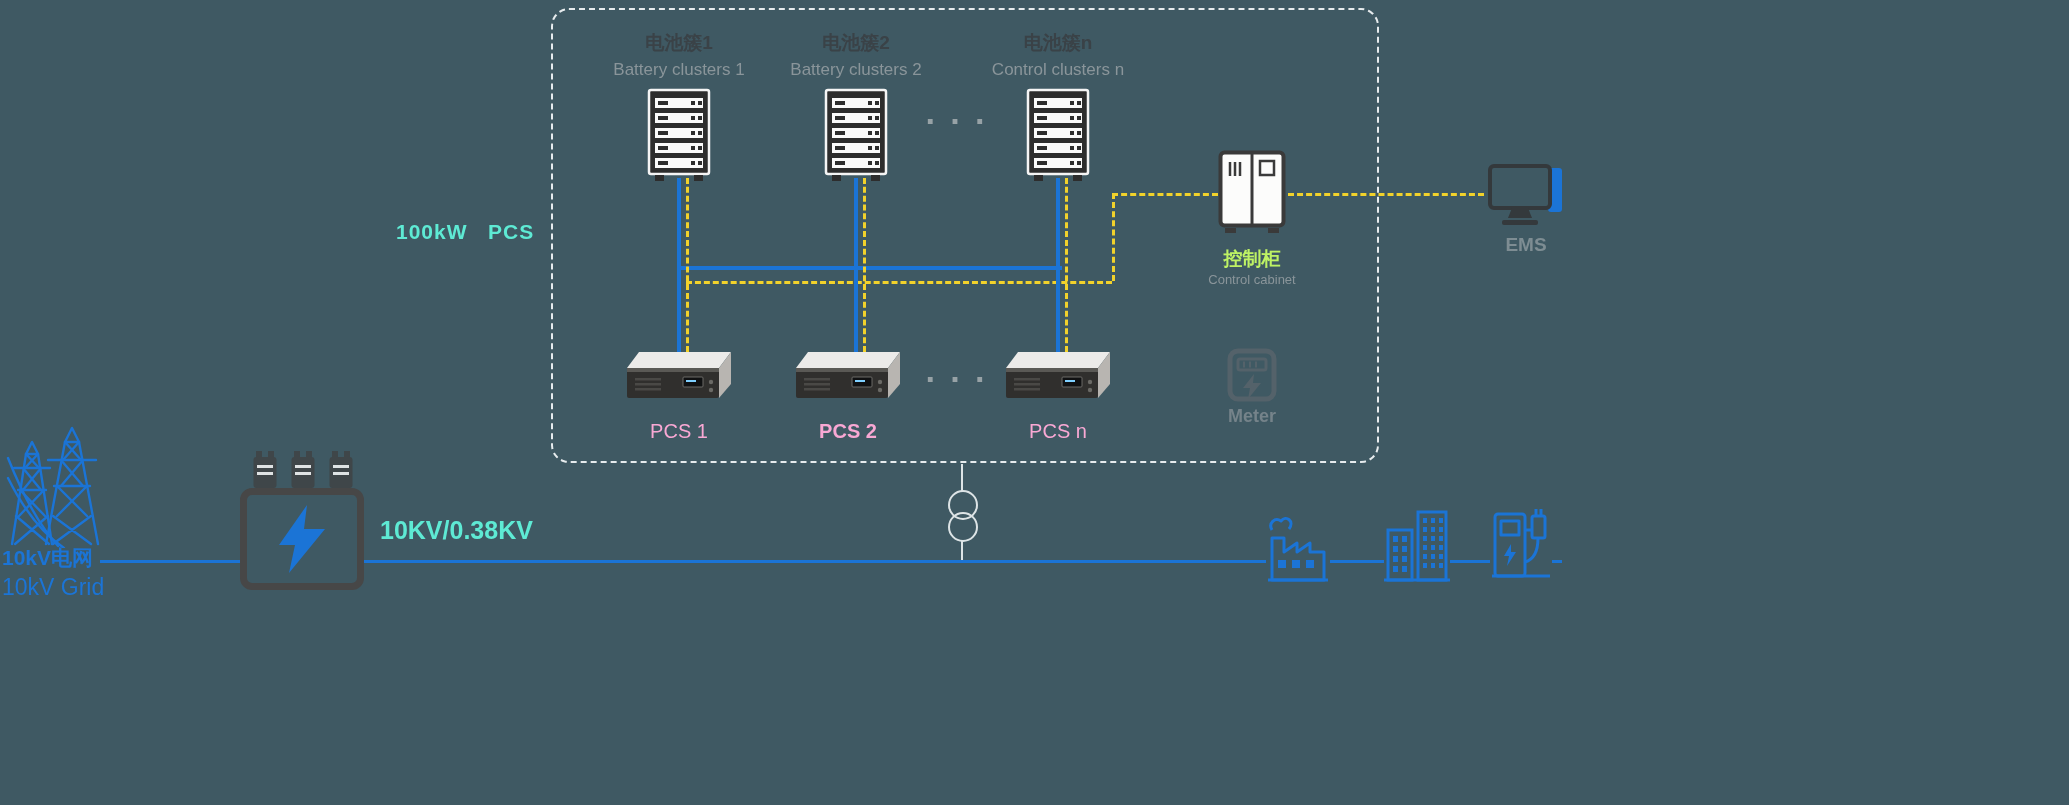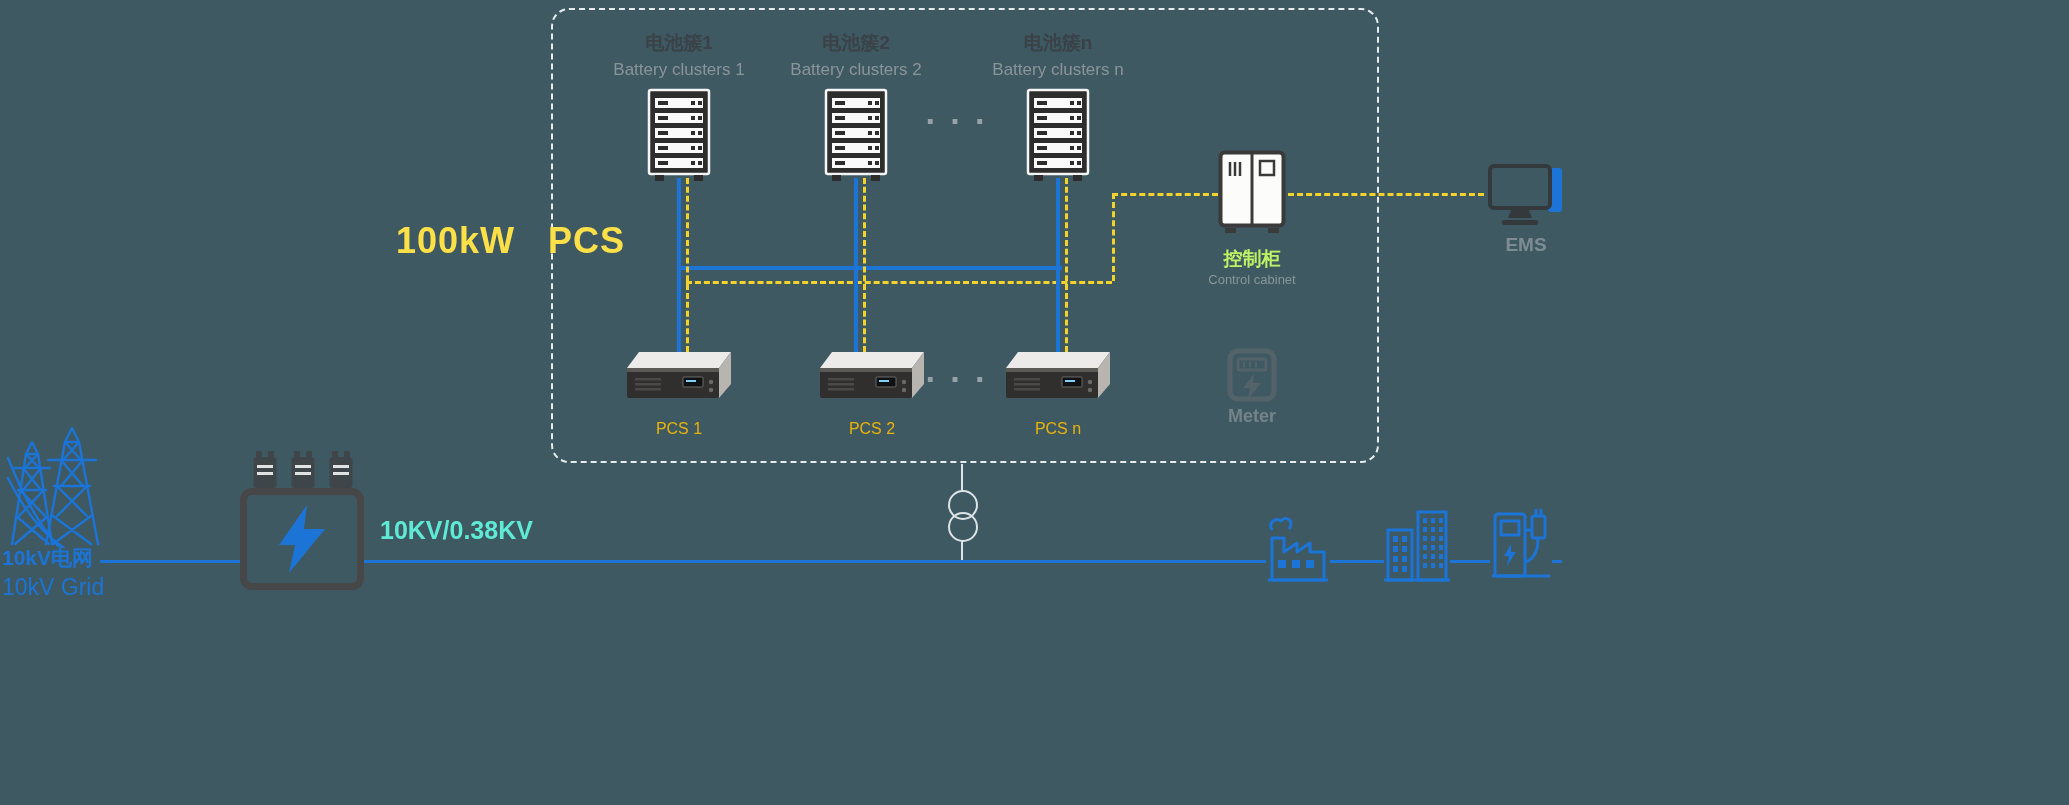--- a/index.html
+++ b/index.html
@@ -9,37 +9,37 @@
     font-family:"Liberation Sans", sans-serif; overflow:hidden;
   }
 
   
   .boundary {
     position:absolute; left:551px; top:8px; width:828px; height:455px;
     border:2px dashed #e7ecee; border-radius:18px;
   }
 
   
-  .sys-label { position:absolute; left:396px; top:220px; font-size:36px; font-weight:700;
-               color:#fde047; white-space:pre; letter-spacing:1px; }
+  .sys-label { position:absolute; left:396px; top:220px; font-size:21px; font-weight:700;
+               color:#5eead4; white-space:pre; letter-spacing:1px; }
   .cluster { position:absolute; top:30px; width:220px; text-align:center; }
   .cluster .zh { font-size:19px; font-weight:600; color:#3a4247; }
   .cluster .en { font-size:17px; color:#8a959a; margin-top:4px; }
   .cluster svg { display:block; margin:8px auto 0 auto; }
   .dots { position:absolute; width:84px; text-align:center; font-size:34px; font-weight:700;
           color:#97a2a6; letter-spacing:2px; }
 
   
   .vblue { position:absolute; width:4px; background:#1b74d6; }
   .hblue { position:absolute; height:4px; background:#1b74d6; }
   .vdash { position:absolute; width:0; border-left:3px dashed #f2d22b; }
   .hdash { position:absolute; height:0; border-top:3px dashed #f2d22b; }
 
   .pcs-unit { position:absolute; top:350px; width:104px; text-align:center; }
-  .pcs-unit .plabel { margin-top:16px; font-size:16px; color:#eab308; }
+  .pcs-unit .plabel { margin-top:16px; font-size:20px; color:#f9a8d4; }
 
   .cab-icon { position:absolute; left:1218px; top:150px; }
   .cab-zh { position:absolute; left:1152px; top:246px; width:200px; text-align:center;
             font-size:19px; font-weight:600; color:#bef264; }
   .cab-en { position:absolute; left:1152px; top:272px; width:200px; text-align:center;
             font-size:13px; color:#8a959a; }
 
   .ems-icon { position:absolute; left:1488px; top:164px; }
   .ems-label { position:absolute; left:1476px; top:234px; width:100px; text-align:center;
                font-size:19px; font-weight:700; color:#7e8d93; }
@@ -155,21 +155,21 @@
           <rect x="44" y="73" width="4" height="4"></rect>
           <rect x="51" y="73" width="4" height="4"></rect>
         <rect x="8" y="87" width="9" height="6"></rect>
           <rect x="47" y="87" width="9" height="6"></rect>
       </g>
     </svg>
   </div>
 
   <div class="cluster" style="left:948px;">
     <div class="zh">电池簇n</div>
-    <div class="en">Battery clusters n</div>
+    <div class="en">Control clusters n</div>
     <svg width="64" height="94" viewBox="0 0 64 94">
       <rect x="2" y="2" width="60" height="84" rx="2" fill="#2d2d2d" stroke="#f5f5f5" stroke-width="2.5"></rect>
       <g fill="#fafafa">
         <rect x="8" y="10" width="48" height="10"></rect>
           <rect x="8" y="25" width="48" height="10"></rect>
         <rect x="8" y="40" width="48" height="10"></rect>
           <rect x="8" y="55" width="48" height="10"></rect>
         <rect x="8" y="70" width="48" height="10"></rect>
       </g>
       <g fill="#2d2d2d">
@@ -206,21 +206,21 @@
       <rect x="8" y="33" width="26" height="2.5" fill="#4a4946"></rect>
       <rect x="8" y="38" width="26" height="2.5" fill="#4a4946"></rect>
       <rect x="56" y="27" width="20" height="10" rx="1" fill="#101112" stroke="#6b6a66" stroke-width="1"></rect>
       <rect x="59" y="30" width="10" height="2" fill="#7fd0ff"></rect>
       <circle cx="84" cy="32" r="2.2" fill="#6b6a66"></circle>
       <circle cx="84" cy="40" r="2.2" fill="#6b6a66"></circle>
     </svg>
     <div class="plabel">PCS 1</div>
   </div>
 
-  <div class="pcs-unit" style="left:820px;">
+  <div class="pcs-unit" style="left:796px;font-weight:bold;">
     <svg width="104" height="50" viewBox="0 0 104 50">
       <polygon points="12,2 104,2 92,18 0,18" fill="#ecebe9"></polygon>
       <polygon points="92,18 104,2 104,34 92,48" fill="#b8b5b1"></polygon>
       <rect x="0" y="18" width="92" height="30" rx="2" fill="#302f2d"></rect>
       <rect x="0" y="18" width="92" height="4" fill="#5a5955"></rect>
       <rect x="8" y="28" width="26" height="2.5" fill="#4a4946"></rect>
       <rect x="8" y="33" width="26" height="2.5" fill="#4a4946"></rect>
       <rect x="8" y="38" width="26" height="2.5" fill="#4a4946"></rect>
       <rect x="56" y="27" width="20" height="10" rx="1" fill="#101112" stroke="#6b6a66" stroke-width="1"></rect>
       <rect x="59" y="30" width="10" height="2" fill="#7fd0ff"></rect>

